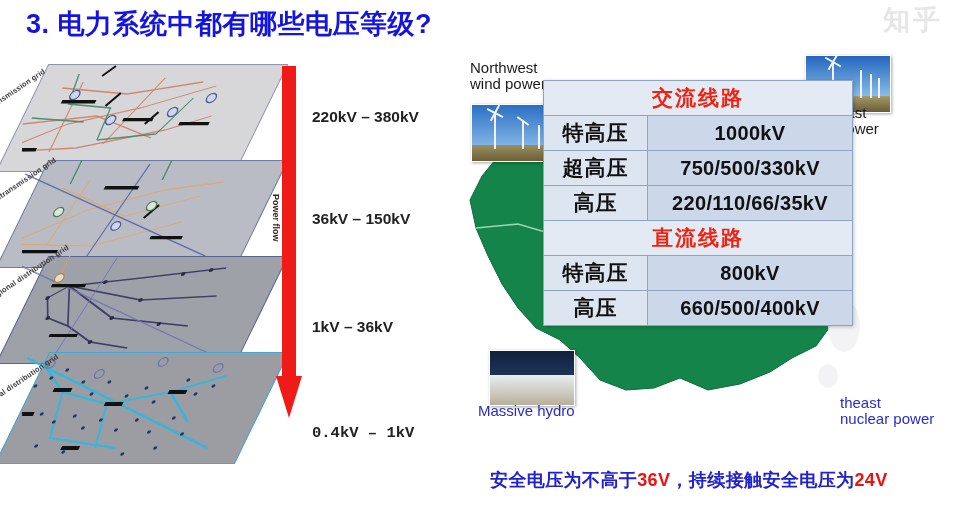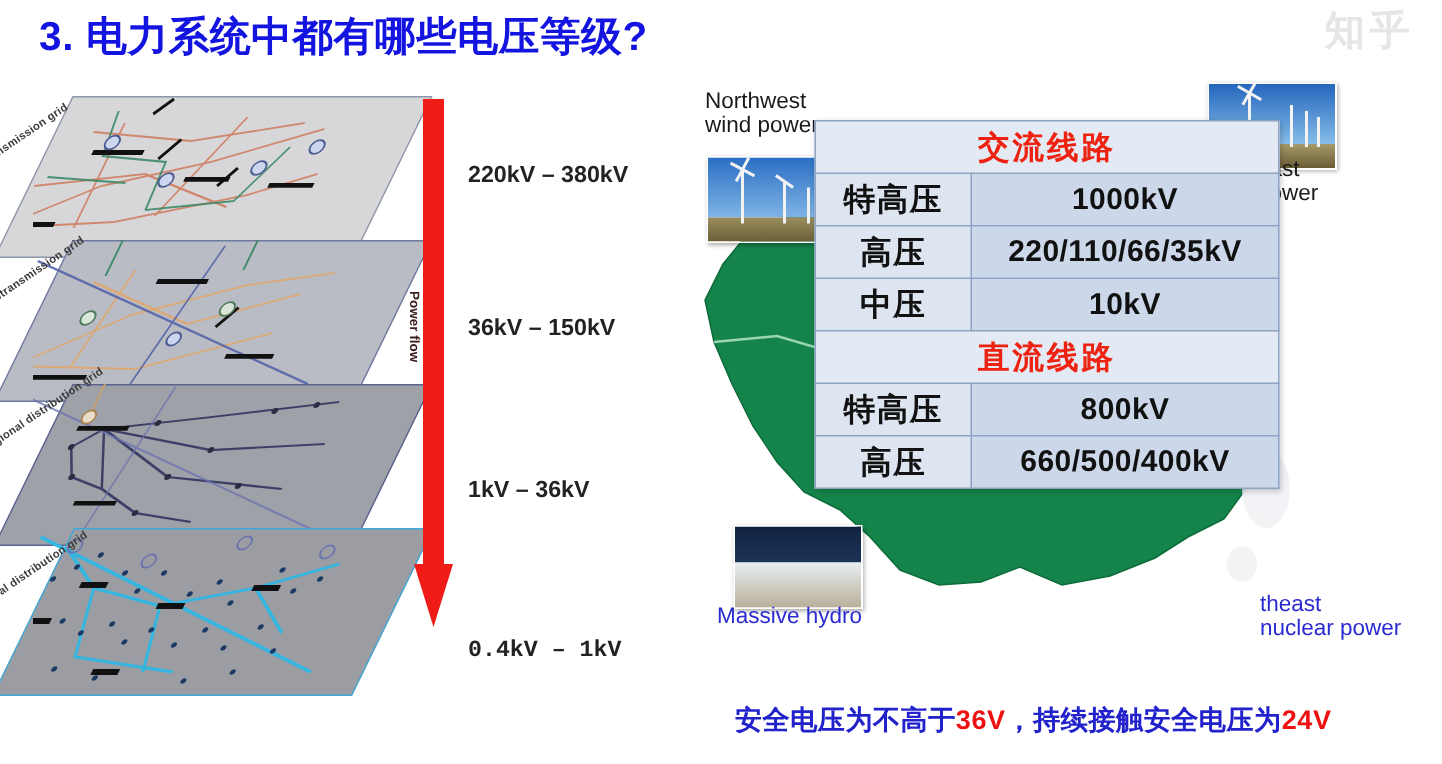--- a/index.html
+++ b/index.html
@@ -471,26 +471,26 @@
   <table id="volt-table">
     <tbody>
       <tr class="sec-head">
         <td colspan="2">交流线路</td>
       </tr>
       <tr>
         <td class="cell-label">特高压</td>
         <td class="cell-value">1000kV</td>
       </tr>
       <tr>
+        <td class="cell-label">超高压</td>
+        <td class="cell-value">750/500/330kV</td>
+      </tr>
+      <tr>
         <td class="cell-label">高压</td>
         <td class="cell-value">220/110/66/35kV</td>
-      </tr>
-      <tr>
-        <td class="cell-label">中压</td>
-        <td class="cell-value">10kV</td>
       </tr>
       <tr class="sec-head">
         <td colspan="2">直流线路</td>
       </tr>
       <tr>
         <td class="cell-label">特高压</td>
         <td class="cell-value">800kV</td>
       </tr>
       <tr>
         <td class="cell-label">高压</td>

